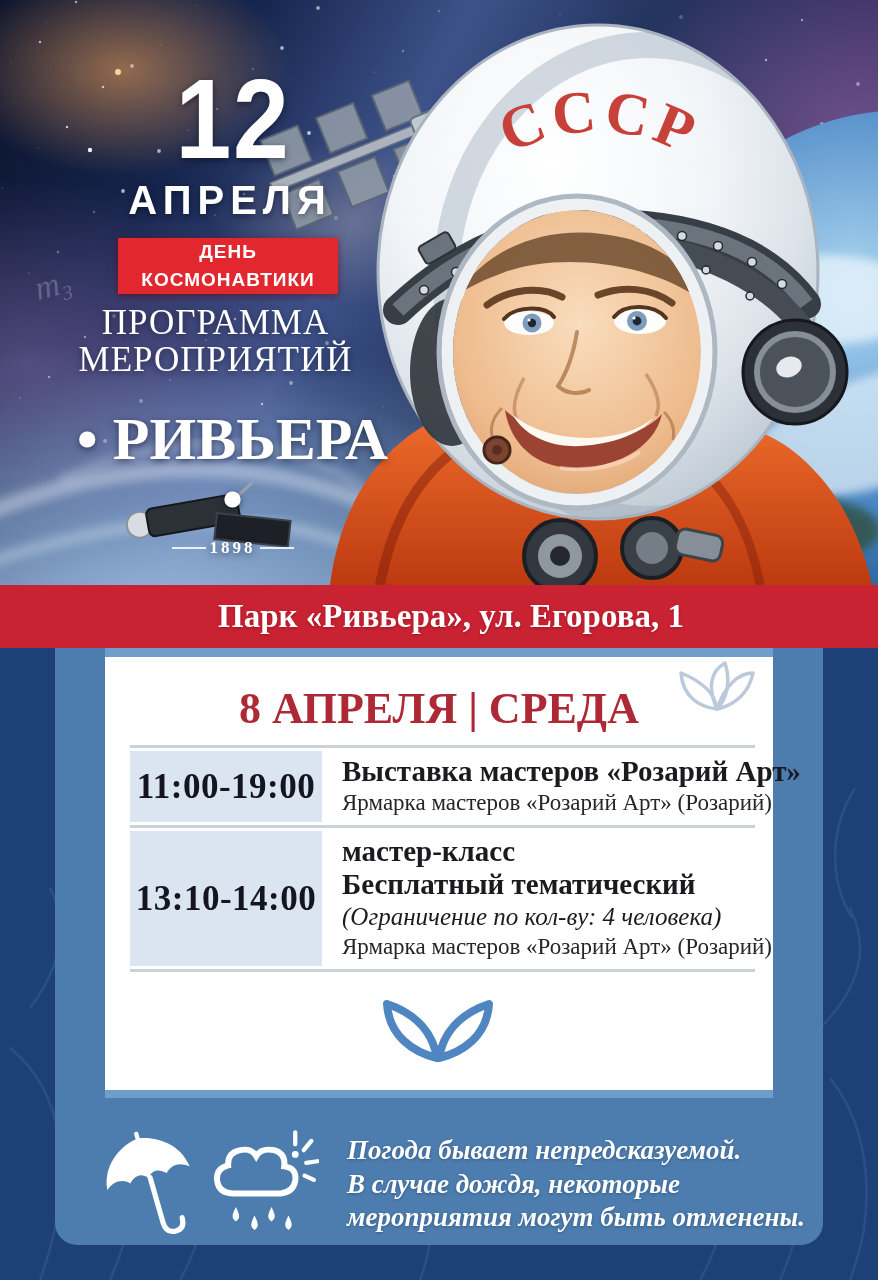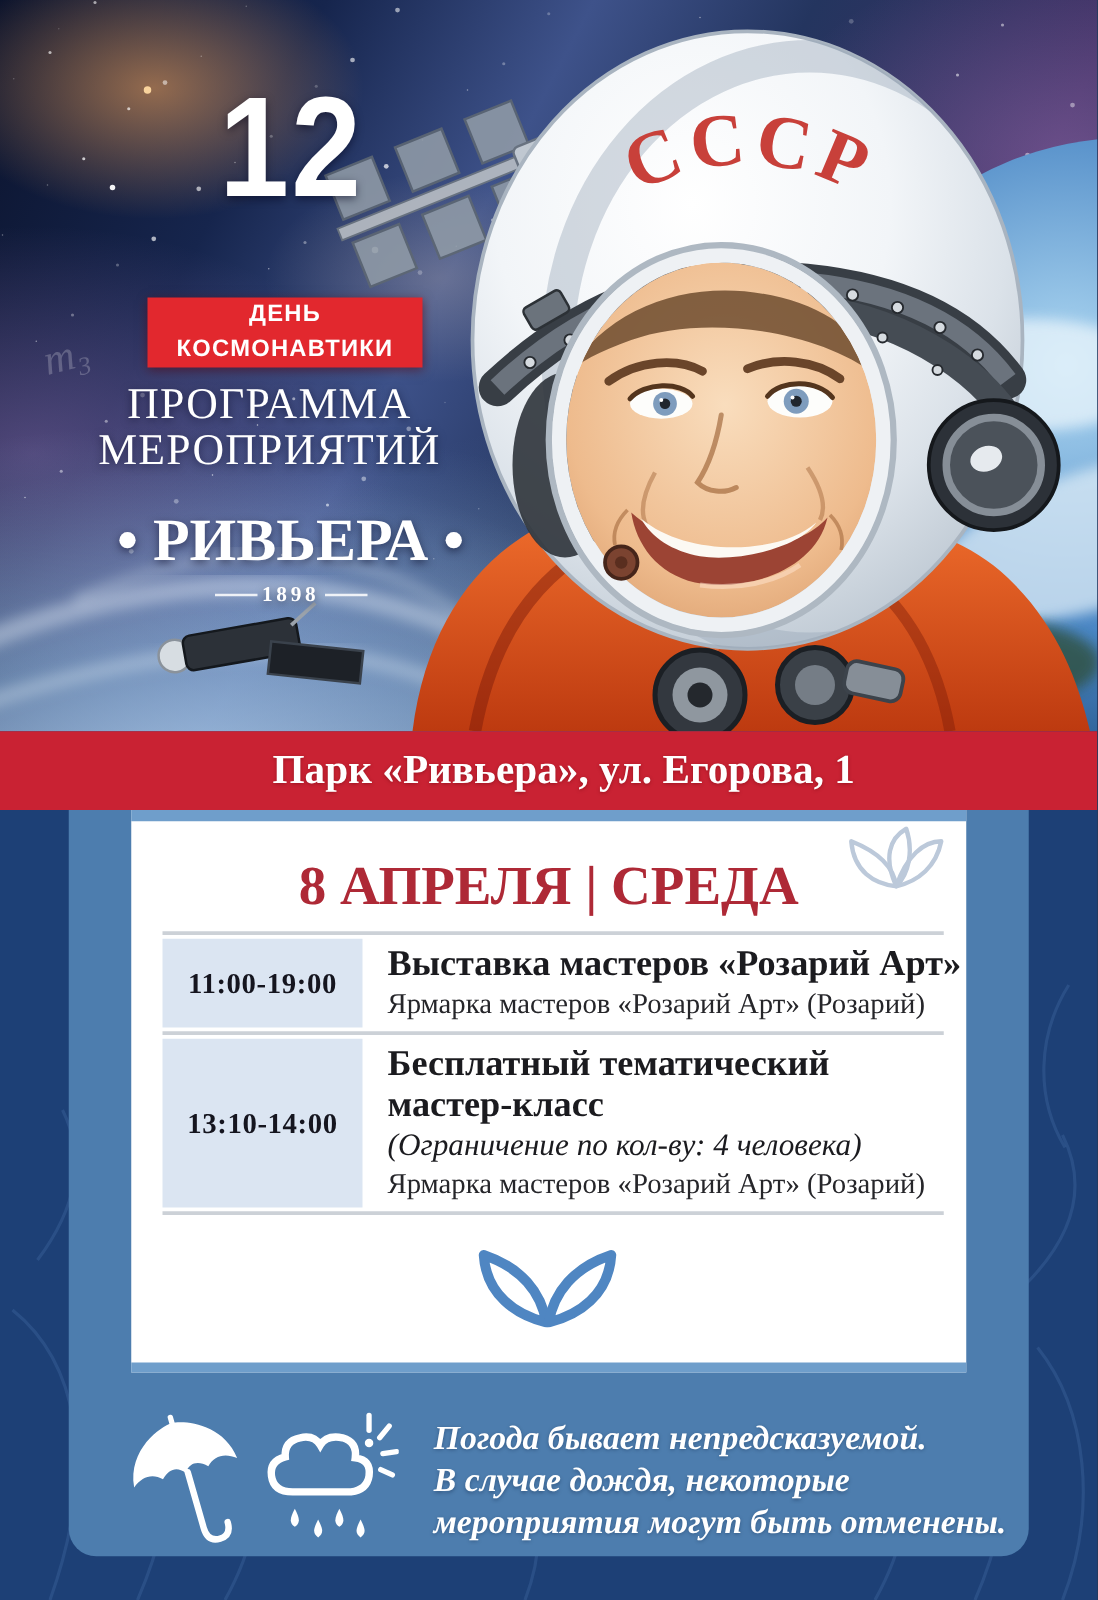--- a/index.html
+++ b/index.html
@@ -25,21 +25,21 @@
              font-weight:800; font-size:114px; line-height:1; letter-spacing:2px; transform:scaleX(.88); }
   .date-month{ left:60px; top:180px; width:340px; font-family:"Liberation Sans",sans-serif;
                font-weight:800; font-size:40px; line-height:1; letter-spacing:6px; }
   .badge{ position:absolute; left:118px; top:238px; width:220px; background:var(--badge-red,#e2282e);
           color:#fff; font-family:"Liberation Sans",sans-serif; font-weight:800; font-size:19px;
           line-height:28px; text-align:center; letter-spacing:1px; box-shadow:0 2px 8px rgba(90,0,10,.55); }
   .program{ left:48px; top:304px; width:335px; font-weight:400; font-size:35px; line-height:1.06;
             letter-spacing:1px; }
   .park{ left:75px; top:402px; width:315px; }
   .park-label{ font-weight:700; font-size:15px; letter-spacing:13px; text-indent:13px; }
-  .park-name{ margin-top:7px; font-weight:700; font-size:48px; line-height:1; }
+  .park-name{ margin-top:7px; font-weight:700; font-size:60px; line-height:1; }
   .park-year{ margin-top:9px; display:flex; align-items:center; justify-content:center; gap:4px;
               font-weight:700; font-size:17px; letter-spacing:3px; }
   .park-year .rule{ width:34px; height:2px; background:rgba(255,255,255,.85); }
 
   
   .banner{ position:absolute; left:0; top:585px; width:878px; height:63px;
            background:var(--banner-red,#c92233); color:#fff; text-align:center;
            font-weight:700; font-size:33px; line-height:63px; text-shadow:0 1px 3px rgba(80,0,8,.4);padding-left:24px; }
 
   
@@ -47,22 +47,22 @@
   .main > svg.pattern{ position:absolute; inset:0; }
   .panel{ position:absolute; left:55px; top:0; width:768px; height:597px;
           background:var(--panel-blue,#4d7dae); border-radius:0 0 22px 22px; }
   .card{ margin:0 50px; width:668px; height:450px; background:#fff; position:relative;
          border-top:9px solid var(--strip-blue,#6f9ecb); border-bottom:8px solid var(--strip-blue,#6f9ecb); }
   .leaf-top{ position:absolute; right:14px; top:4px; }
   .heading{ margin-top:30px; text-align:center; font-weight:700; font-size:44px; line-height:1;
             color:var(--heading-red,#ae2936); }
   .event-list{ margin:14px 18px 0 25px; border-top:3px solid var(--divider-gray,#ccd1d7); }
   .event{ display:flex; padding:3px 0; border-bottom:3px solid var(--divider-gray,#ccd1d7); }
-  .event .time{ flex:none; width:160px; background:var(--time-bg,#dbe5f2); display:flex;
-                align-items:center; justify-content:center; font-weight:700; font-size:23px;
+  .event .time{ flex:none; width:192px; background:var(--time-bg,#dbe5f2); display:flex;
+                align-items:center; justify-content:center; font-weight:700; font-size:35px;
                 color:var(--text-dark,#15151f); letter-spacing:.5px; }
   .event .details{ flex:1; padding:4px 0 4px 20px; display:flex; flex-direction:column; justify-content:center; }
   .line{ white-space:nowrap; color:#1b1b1f; }
   .line.bold{ font-weight:700; font-size:29px; line-height:33px; }
   .line.regular{ font-weight:400; font-size:23px; line-height:30px; color:#26262a; }
   .line.italic{ font-style:italic; font-weight:400; font-size:25px; line-height:31px; }
   .leaf-bottom{ display:block; margin:14px auto 0; }
 
   
   .notice{ position:absolute; left:0; top:450px; width:768px; height:173px; display:flex;
@@ -359,20 +359,21 @@
           <circle cx="560" cy="556" r="22" fill="#8f979f"></circle>
             <circle cx="560" cy="556" r="10" fill="#24282d"></circle>
           <circle cx="652" cy="548" r="30" fill="#3a4047" stroke="#1b1f24" stroke-width="4"></circle>
           <circle cx="652" cy="548" r="16" fill="#757d86"></circle>
           <rect x="676" y="532" width="46" height="26" rx="8" fill="#868e97" stroke="#3c434b" stroke-width="3" transform="rotate(12 699 545)"></rect>
         </g>
       </g>
     </svg>
 
     <div class="art-text date-day">12</div>
+    <div class="art-text date-month">АПРЕЛЯ</div>
     <div class="badge">ДЕНЬ КОСМОНАВТИКИ</div>
     <div class="art-text program">
       <div>ПРОГРАММА</div>
       <div>МЕРОПРИЯТИЙ</div>
     </div>
     <div class="art-text park">
       <div class="park-name">• РИВЬЕРА •</div>
       <div class="park-year">
         <span class="rule"></span>
         <span>1898</span>
@@ -415,22 +416,22 @@
     <div class="time">11:00-19:00</div>
     <div class="details">
                 <div class="line bold">Выставка мастеров «Розарий Арт»</div>
                 <div class="line regular">Ярмарка мастеров «Розарий Арт» (Розарий)</div>
               </div>
   </div>
 
   <div class="event">
     <div class="time">13:10-14:00</div>
     <div class="details">
+                <div class="line bold">мастер-класс</div>
                 <div class="line bold">Бесплатный тематический</div>
-                <div class="line bold">мастер-класс</div>
                 <div class="line italic">(Ограничение по кол-ву: 4 человека)</div>
                 <div class="line regular">Ярмарка мастеров «Розарий Арт» (Розарий)</div>
               </div>
   </div>
 </div>
 
         <svg class="leaf-bottom" width="132" height="76" viewBox="0 0 132 76">
           <g fill="none" stroke="var(--leaf-blue,#4f86c2)" stroke-width="8" stroke-linejoin="round">
             <path d="M64,72 C40,66 16,50 14,18 C44,28 60,48 64,72 Z"></path>
             <path d="M66,72 C70,48 86,28 116,18 C114,50 90,66 66,72 Z"></path>

